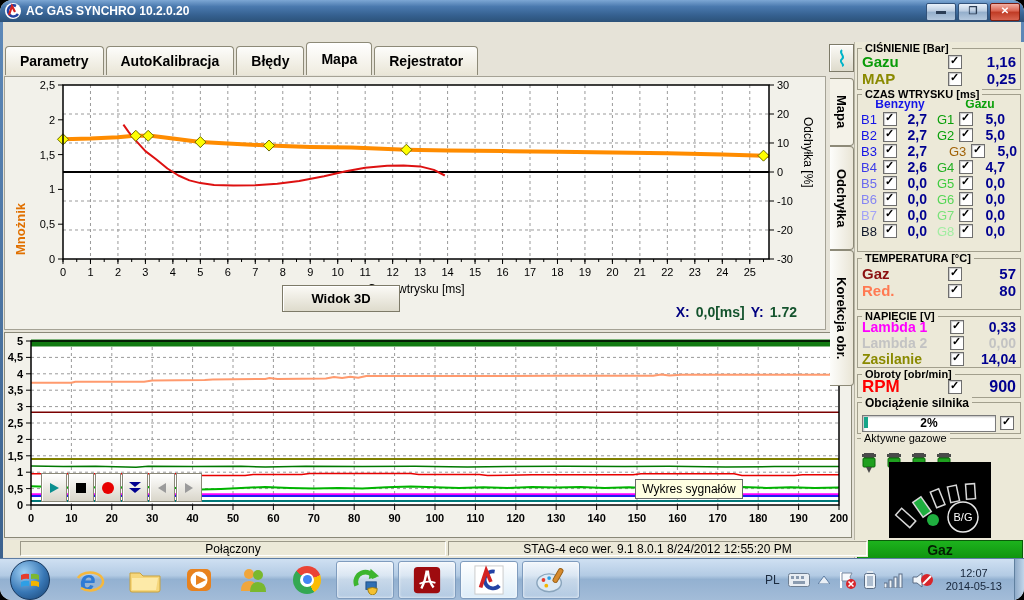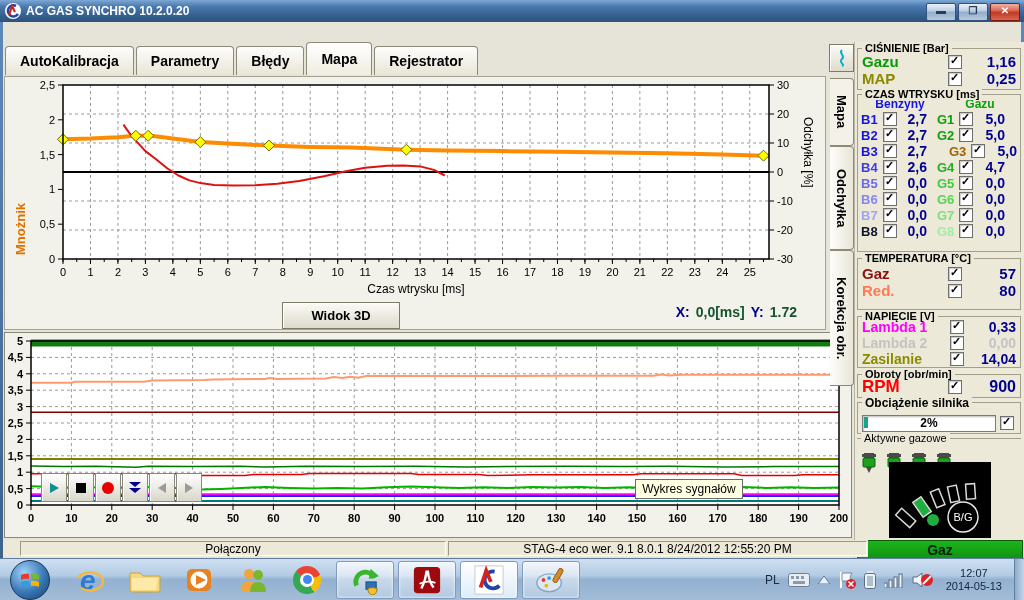--- a/index.html
+++ b/index.html
@@ -1,17 +1,17 @@
 <!DOCTYPE html>
 <html><head>
 <meta charset="utf-8">
 <style>
   html,body{margin:0;padding:0;background:#000;}
   .screen{position:relative;width:1024px;height:600px;overflow:hidden;
-    font-family:"Liberation Sans",sans-serif;background:#e6e3d8;-webkit-font-smoothing:antialiased;}
+    font-family:"Liberation Sans",sans-serif;background:#e6e3d8;border-radius:12px;-webkit-font-smoothing:antialiased;}
   
   .titlebar{position:absolute;left:0;top:0;width:1024px;height:22px;
     background:linear-gradient(180deg,#7da7d4 0%,#4a79ae 30%,#35608f 70%,#2c5279 100%);
     display:flex;align-items:center;color:#fff;font-size:12px;font-weight:bold;}
   .titlebar .app-icon{width:16px;height:16px;margin:0 5px 0 5px;}
   .win-btns{position:absolute;right:4px;top:3px;display:flex;gap:2px;}
   .win-btn{width:28px;height:16px;border:1px solid #33527a;border-radius:2px;
     background:linear-gradient(180deg,#e9f1fa,#b9cbe0 45%,#93aecb 50%,#b4c8de);
     color:#2b3d55;font-size:10px;line-height:14px;text-align:center;font-weight:bold;}
   .win-btn.close{background:linear-gradient(180deg,#f3b0a5,#d9614d 45%,#bf3a24 50%,#d86450);color:#fff;border-color:#7a1d10;}
@@ -35,21 +35,21 @@
   .map-panel svg,.scope-panel svg{display:block;}
   svg text{font-family:"Liberation Sans",sans-serif;}
   .tk{font-size:11px;fill:#000;}
   .tkb{font-size:11px;font-weight:bold;fill:#000;}
   .vlabel{position:absolute;writing-mode:vertical-rl;font-size:12px;color:#000;}
   .vlabel.mult{transform:rotate(180deg);color:#e07000;font-weight:bold;font-size:13px;}
   .xlabel{position:absolute;font-size:12px;color:#000;text-align:center;}
   .btn3d{background:linear-gradient(180deg,#fbfaf6,#dedbcc);border:1px solid #7d7a68;
     box-shadow:inset 1px 1px 0 #fff;font-weight:bold;font-size:13px;color:#000;
     display:flex;align-items:center;justify-content:center;}
-  .view3d{position:absolute;left:277px;top:225px;width:116px;height:25px;}
+  .view3d{position:absolute;left:277px;top:208px;width:116px;height:25px;}
   .readout{position:absolute;right:28px;top:227px;font-size:14px;font-weight:bold;display:flex;gap:6px;}
   .readout .lab{color:#000080;}
   .readout .val{color:#14532d;}
   
   .scope-panel{position:absolute;left:4px;top:332px;width:848px;height:206px;background:#f2f1ea;
     border:1px solid #8a8878;box-sizing:border-box;}
   .playbar{position:absolute;left:36px;top:140px;display:flex;gap:1px;}
   .pbtn{width:24px;height:27px;background:linear-gradient(180deg,#ffffff,#d9d6ca);
     border:1px solid #8a8878;box-shadow:inset 1px 1px 0 #fff;display:flex;align-items:center;justify-content:center;}
   .tooltip{position:absolute;left:630px;top:146px;width:106px;height:18px;background:#ffffe1;
@@ -69,21 +69,21 @@
   .prow{display:flex;align-items:center;height:17px;padding:0 4px;}
   .prow .lab{flex:1;font-size:15px;font-weight:bold;}
   .prow .val{width:54px;text-align:right;font-size:15px;font-weight:bold;color:#000090;}
   .cb{width:12px;height:12px;background:#fff;border:1px solid #6e6e6e;box-shadow:inset 1px 1px 1px #c9c9c9;
     position:relative;flex:0 0 auto;}
   .cb::after{content:"✓";position:absolute;left:1px;top:-2px;font-size:11px;font-weight:bold;color:#000;}
   .inj-head{display:flex;font-size:12px;font-weight:bold;height:14px;padding:2px 0 0 0;}
   .inj-head .hb{width:84px;text-align:center;color:#1414e6;}
   .inj-head .hg{width:76px;text-align:center;color:#0aa00a;}
   .inj-row{display:flex;align-items:center;height:16px;padding:0 3px;}
-  .inj-row .il{width:22px;font-size:13px;font-weight:bold;}
+  .inj-row .il{width:22px;font-size:13px;font-weight:normal;}
   .inj-row .iv{width:30px;text-align:right;font-size:14px;font-weight:bold;color:#000090;margin-right:6px;}
   .inj-row .iv2{width:32px;text-align:right;font-size:14px;font-weight:bold;color:#000090;}
   .vrow{display:flex;align-items:center;height:16px;padding:0 4px;}
   .vrow .lab{flex:1;font-size:14px;font-weight:bold;}
   .vrow .val{width:52px;text-align:right;font-size:14px;font-weight:bold;color:#000090;}
   .loadbar{position:absolute;left:4px;top:12px;width:132px;height:15px;background:#fff;
     border:1px solid #7a7a7a;box-shadow:inset 1px 1px 2px #bbb;}
   .loadfill{position:absolute;left:1px;top:1px;width:4px;height:11px;background:#17a589;}
   .loadtxt{position:absolute;left:0;top:0;width:100%;text-align:center;font-size:12px;font-weight:bold;}
   .inj-icons{display:flex;gap:9px;padding:14px 0 0 4px;}
@@ -130,22 +130,22 @@
       <div class="win-btn">❐</div>
       <div class="win-btn close">✕</div>
     </div>
   </div>
 
   <div class="frame-l"></div>
   <div class="frame-r"></div>
 
 
   <div class="tabbar">
+    <div class="tab">Parametry</div>
     <div class="tab">AutoKalibracja</div>
-    <div class="tab">Parametry</div>
     <div class="tab">Błędy</div>
     <div class="tab active">Mapa</div>
     <div class="tab">Rejestrator</div>
   </div>
 
   <div class="map-panel">
     <svg id="map-chart-svg" width="820" height="208">
         <rect x="58" y="8" width="706" height="174" fill="#fff"></rect>
         <line x1="85.47081712062257" y1="8" x2="85.47081712062257" y2="182" stroke="#9a9a9a" stroke-width="1" stroke-dasharray="3,3"></line>
         <line x1="112.94163424124514" y1="8" x2="112.94163424124514" y2="182" stroke="#9a9a9a" stroke-width="1" stroke-dasharray="3,3"></line>

